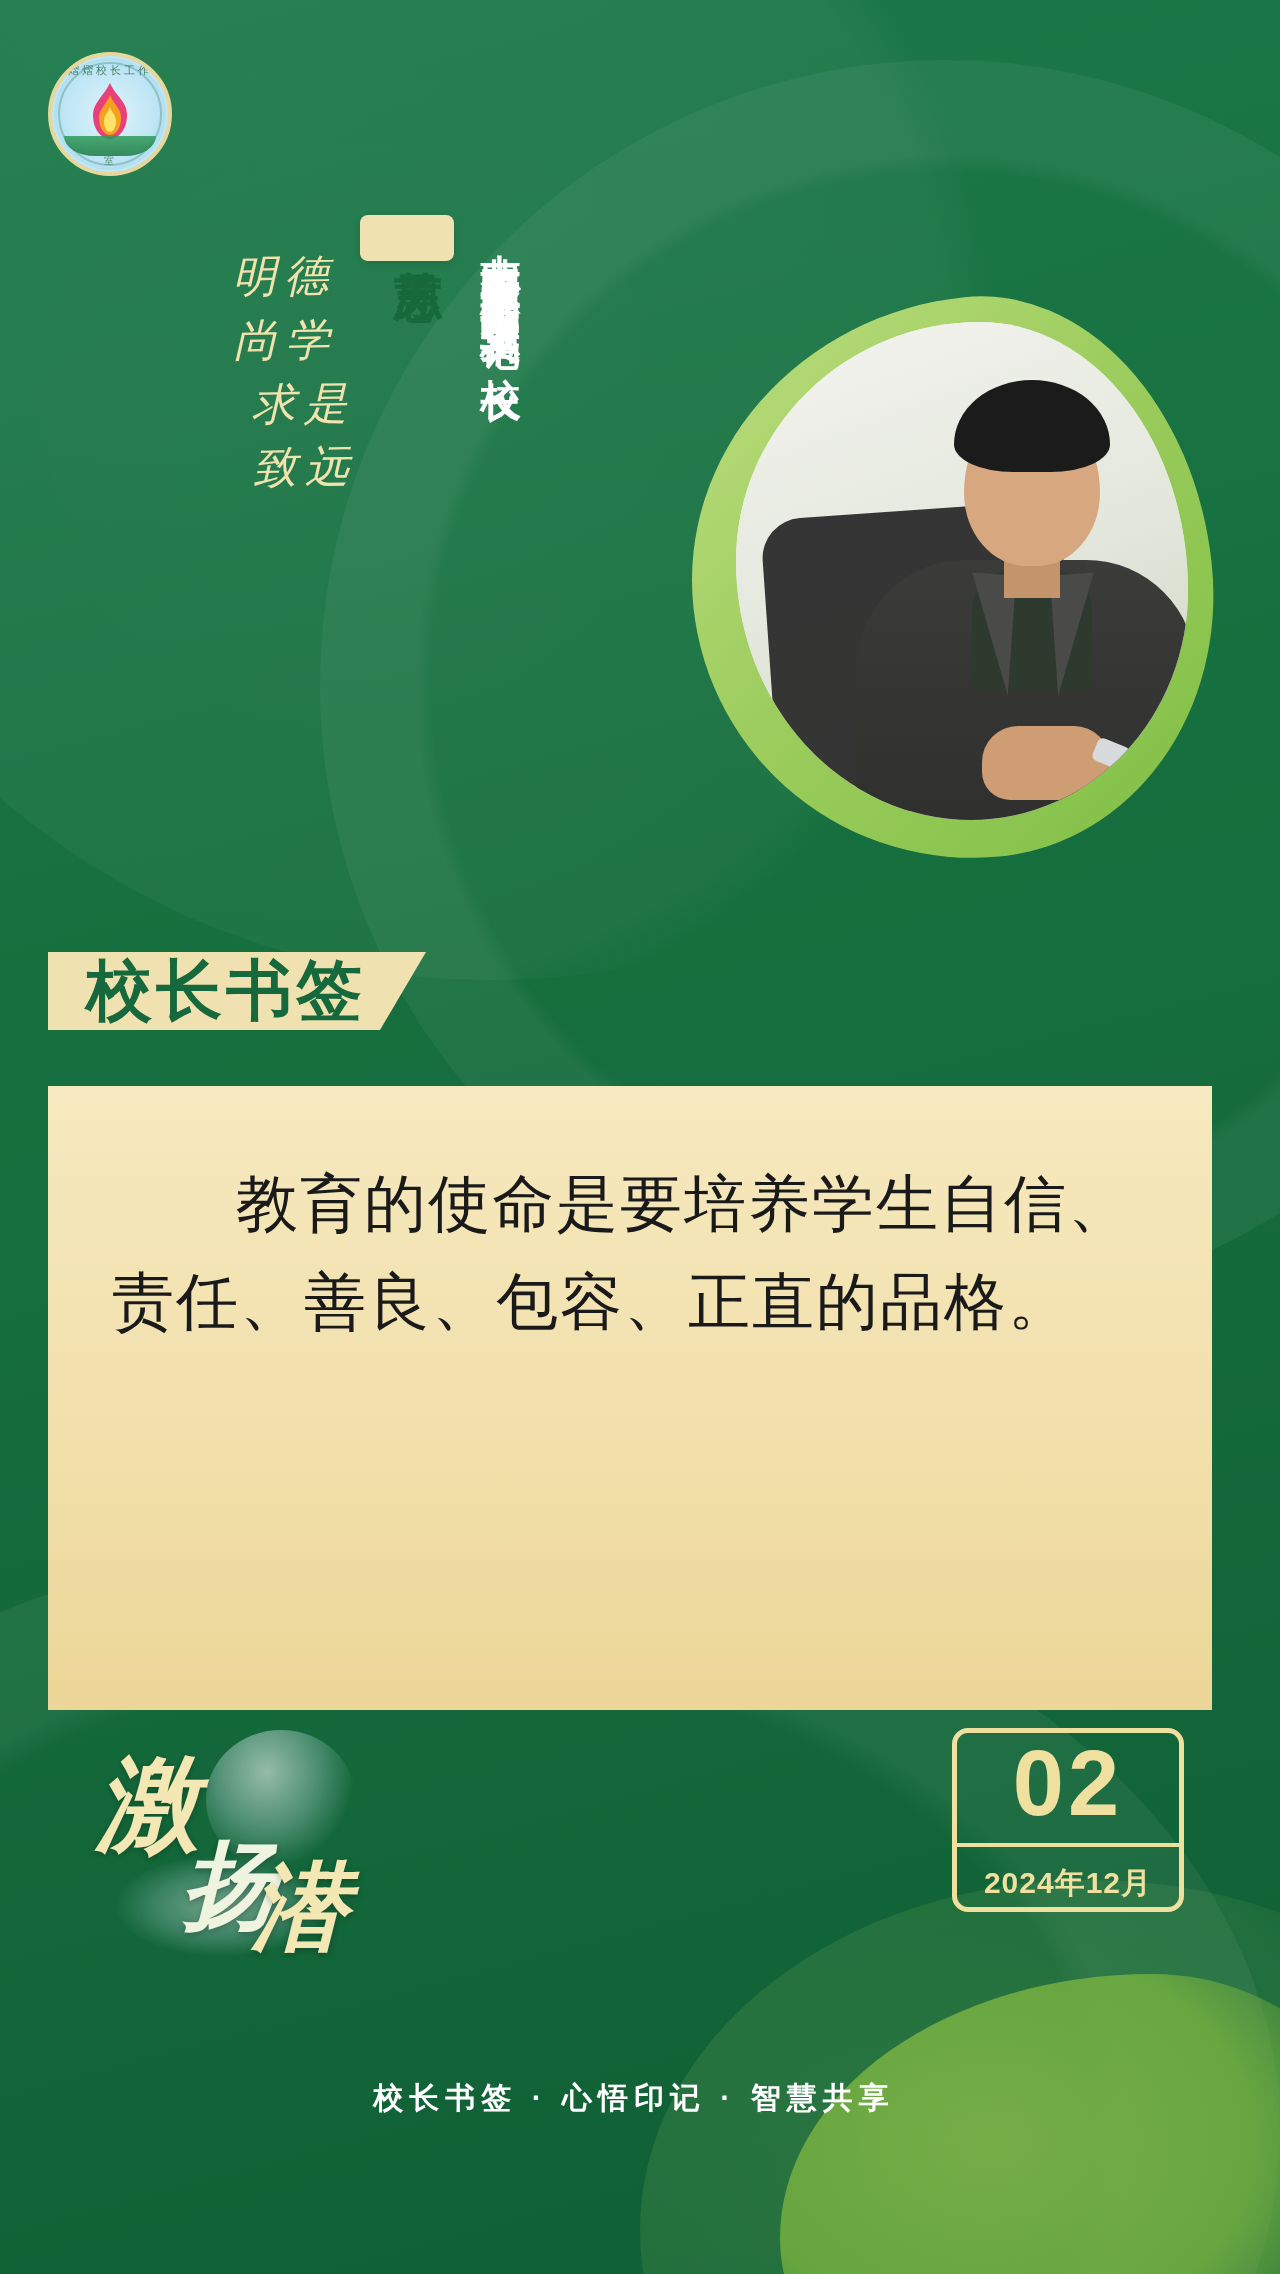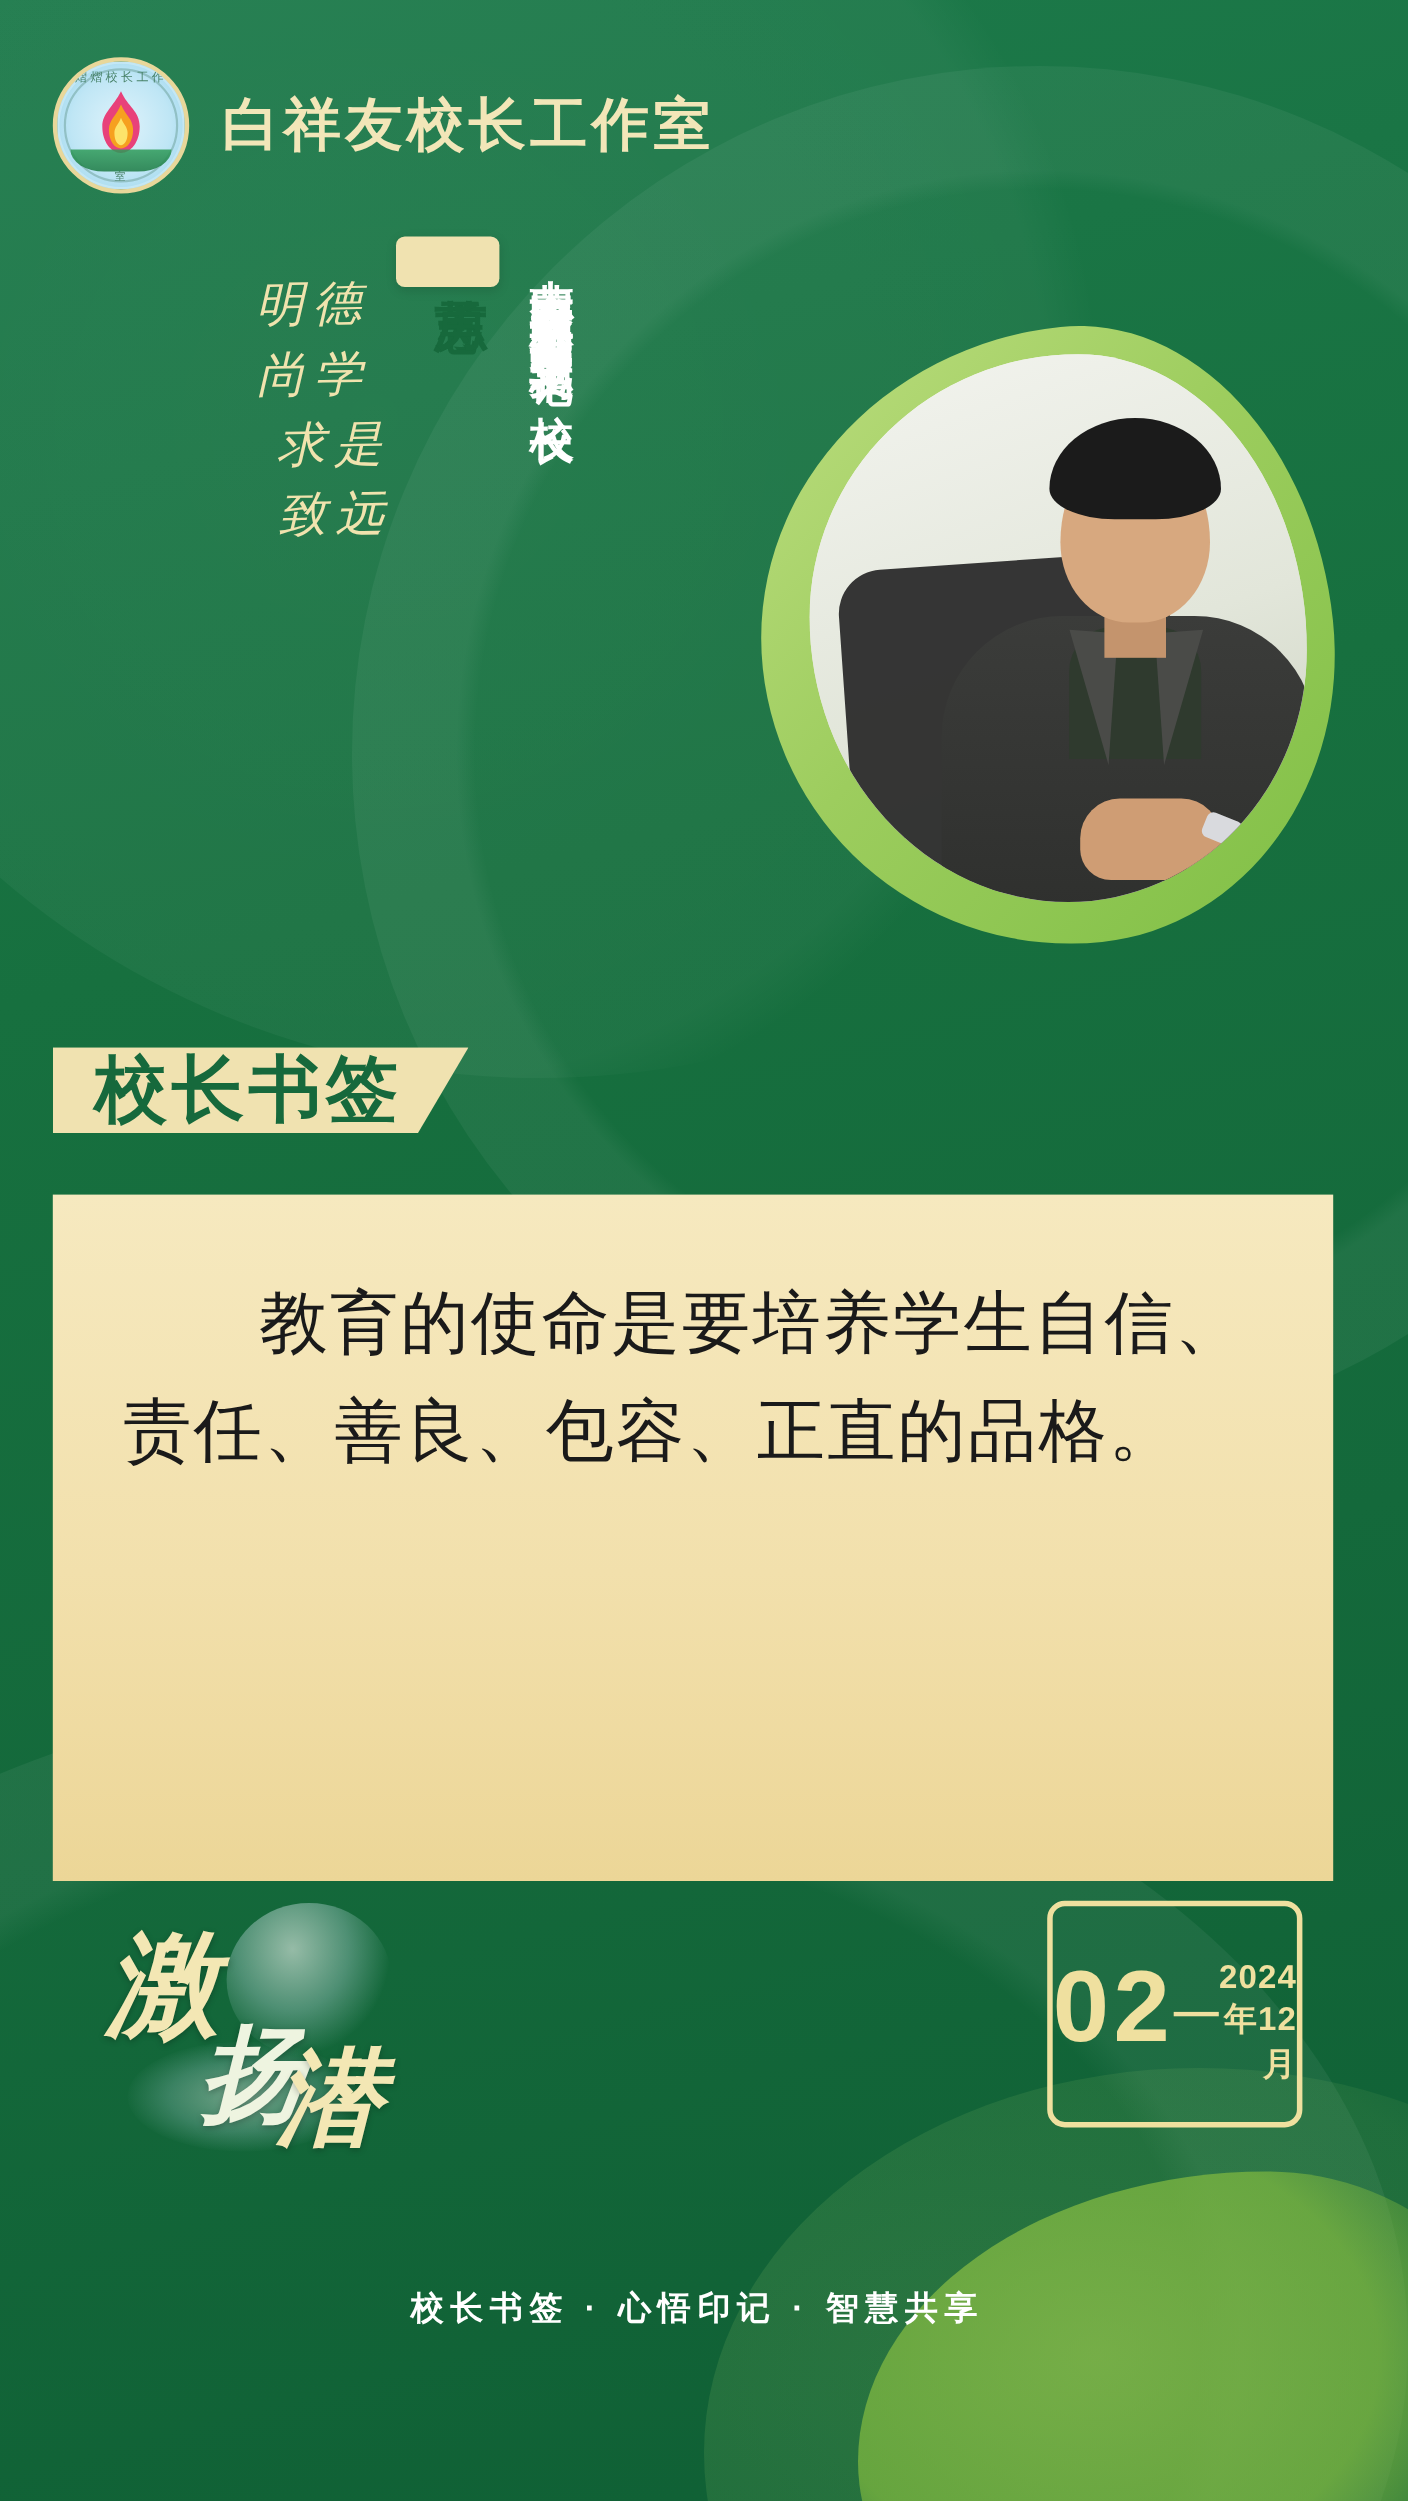--- a/index.html
+++ b/index.html
@@ -339,25 +339,25 @@
     width: 210px; height: 100px;
     background: radial-gradient(ellipse at 50% 50%, rgba(255,255,255,0.55) 0%, rgba(210,235,255,0.28) 45%, rgba(255,255,255,0) 72%);
     border-radius: 50%;
     opacity: .75;
   }
   .date-box {
     position: absolute;
     right: 96px;
     top: 1728px;
     width: 232px;
-    height: 206px;
+    height: 184px;
     border: 5px solid #efe09f;
     border-radius: 16px;
     display: flex;
-    flex-direction: row;
+    flex-direction: column;
     align-items: center;
     justify-content: center;
     box-sizing: border-box;
   }
   .date-num {
     color: #efe09f;
     font-size: 92px;
     font-weight: 700;
     letter-spacing: 4px;
     line-height: 1;
@@ -414,21 +414,20 @@
       <div class="ring-text"></div>
       <div class="arc-label">熠熠校长工作</div>
       <svg class="flame" viewBox="0 0 54 62">
         <path d="M27 2 C33 16 44 20 44 34 C44 48 36 58 27 58 C18 58 10 48 10 34 C10 22 20 16 27 2 Z" fill="#e8417a"></path>
         <path d="M27 14 C31 24 38 27 38 37 C38 47 33 54 27 54 C21 54 16 47 16 37 C16 28 23 24 27 14 Z" fill="#f6a01f"></path>
         <path d="M27 26 C29 32 33 34 33 40 C33 47 30 51 27 51 C24 51 21 47 21 40 C21 34 25 32 27 26 Z" fill="#fde36a"></path>
       </svg>
       <div class="base"></div>
       <div class="arc-label-b">室</div>
     </div>
-    <div class="studio-title">白祥友校长工作室</div>
   </div>
 
   <div class="motto">
     <div class="l1">明德 尚学</div>
     <div class="l2">求是  致远</div>
   </div>
 
   <div class="name-badge">苏志勇</div>
 
   <div class="affil">内蒙古自治区霍林郭勒市第一中学党总支书记、校长</div>

